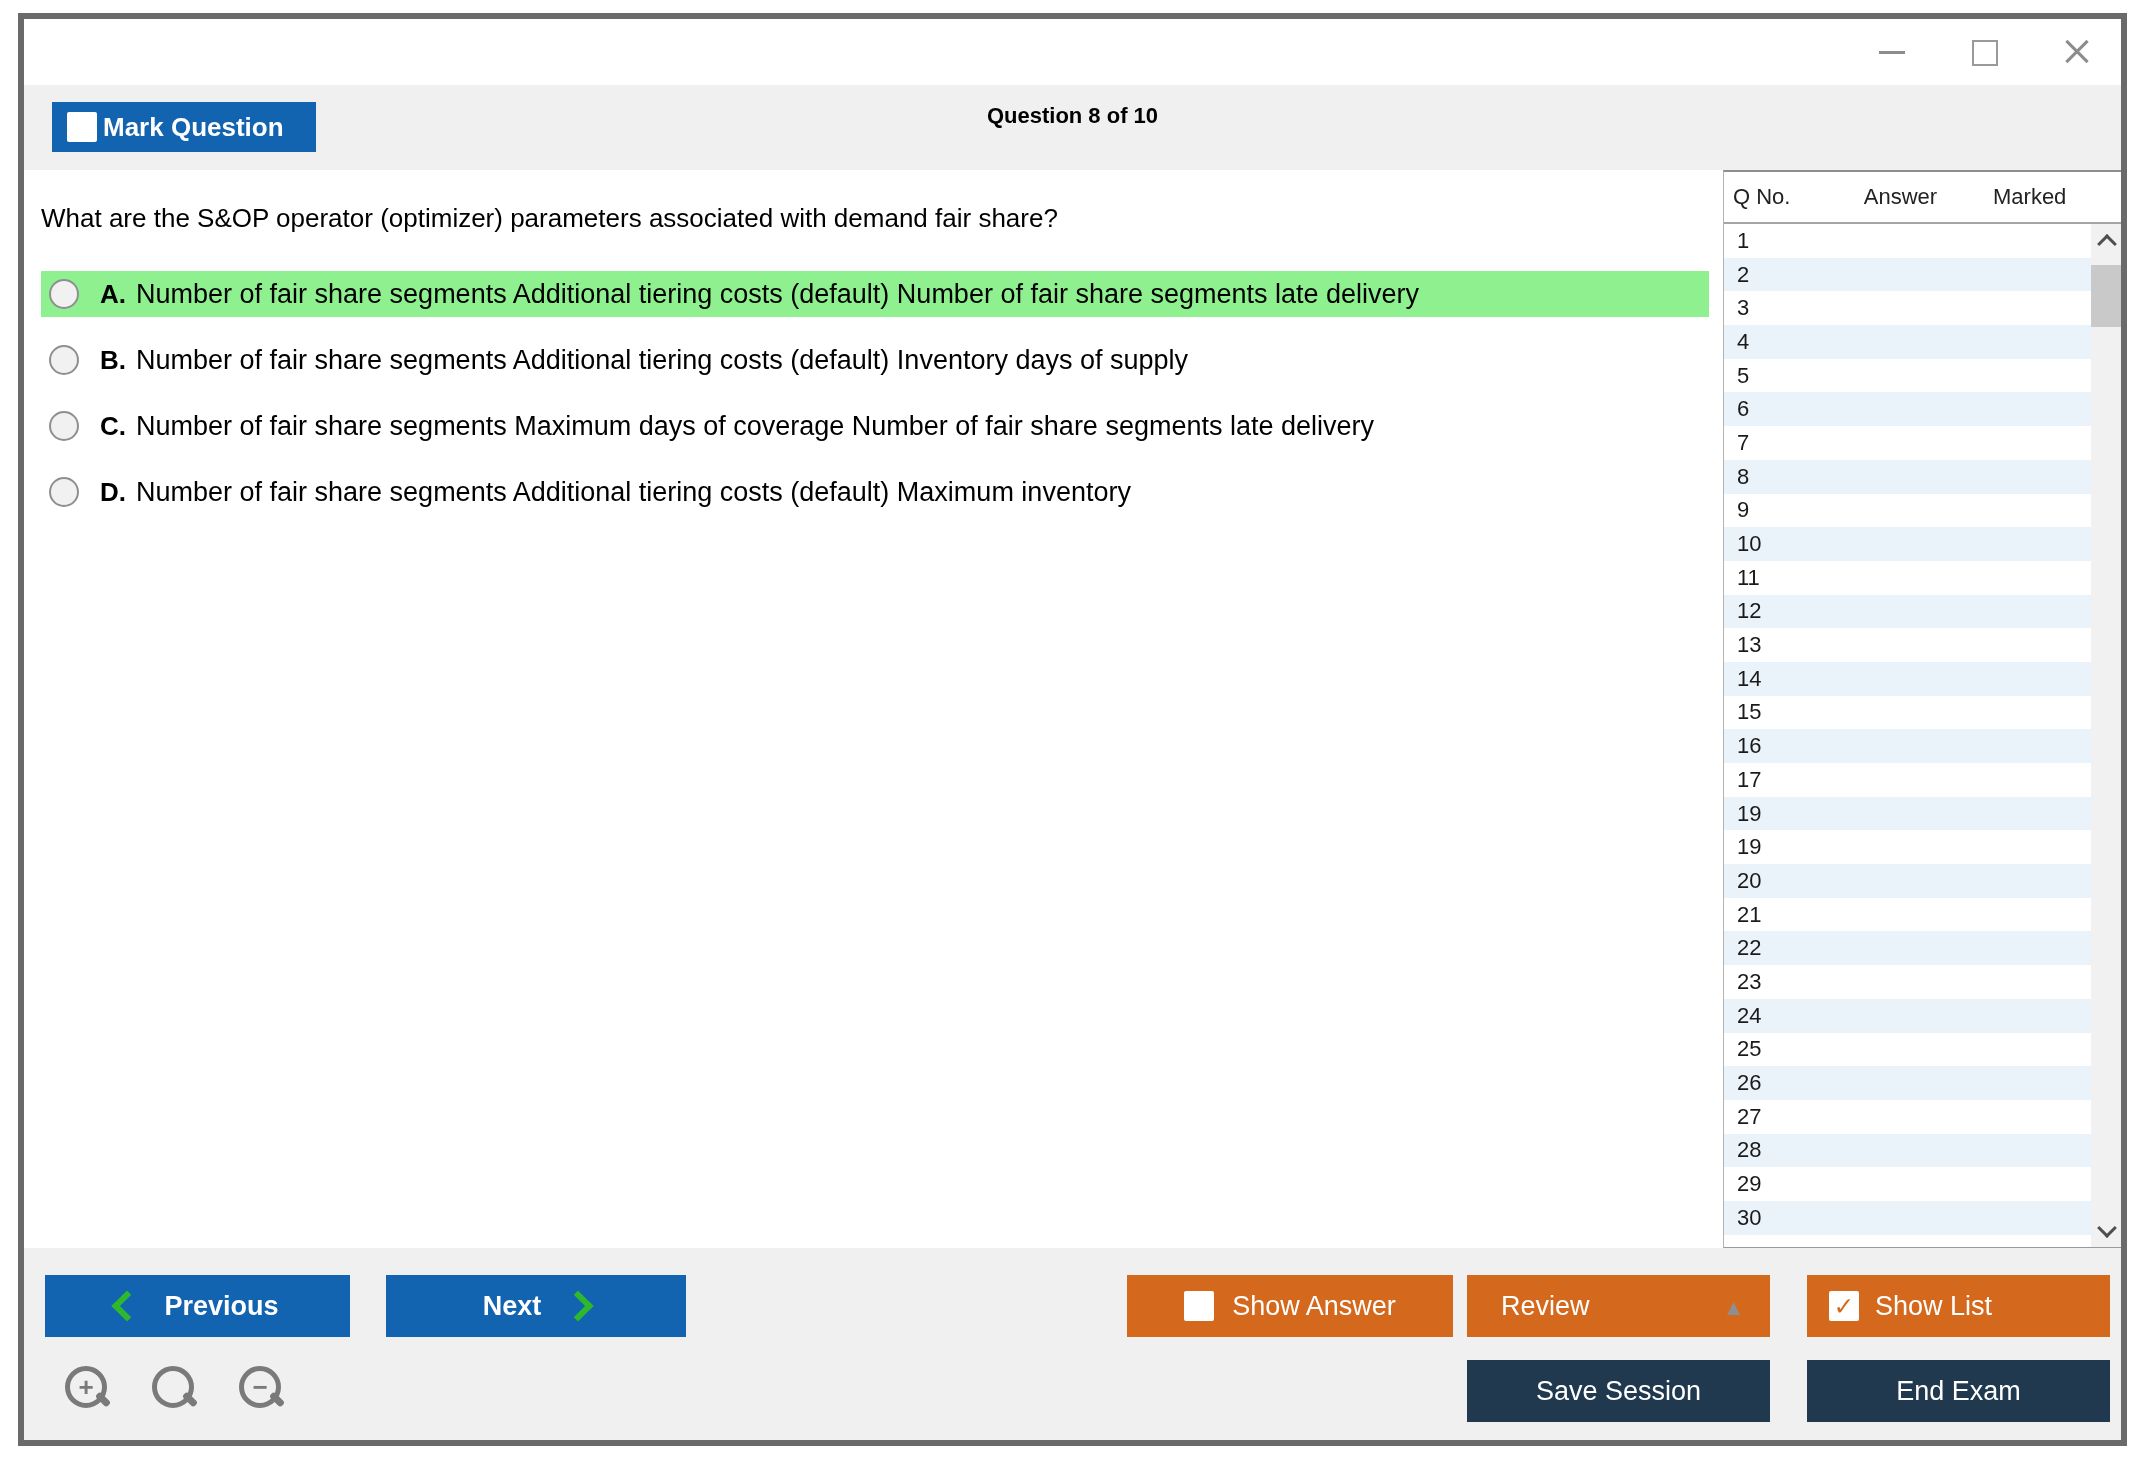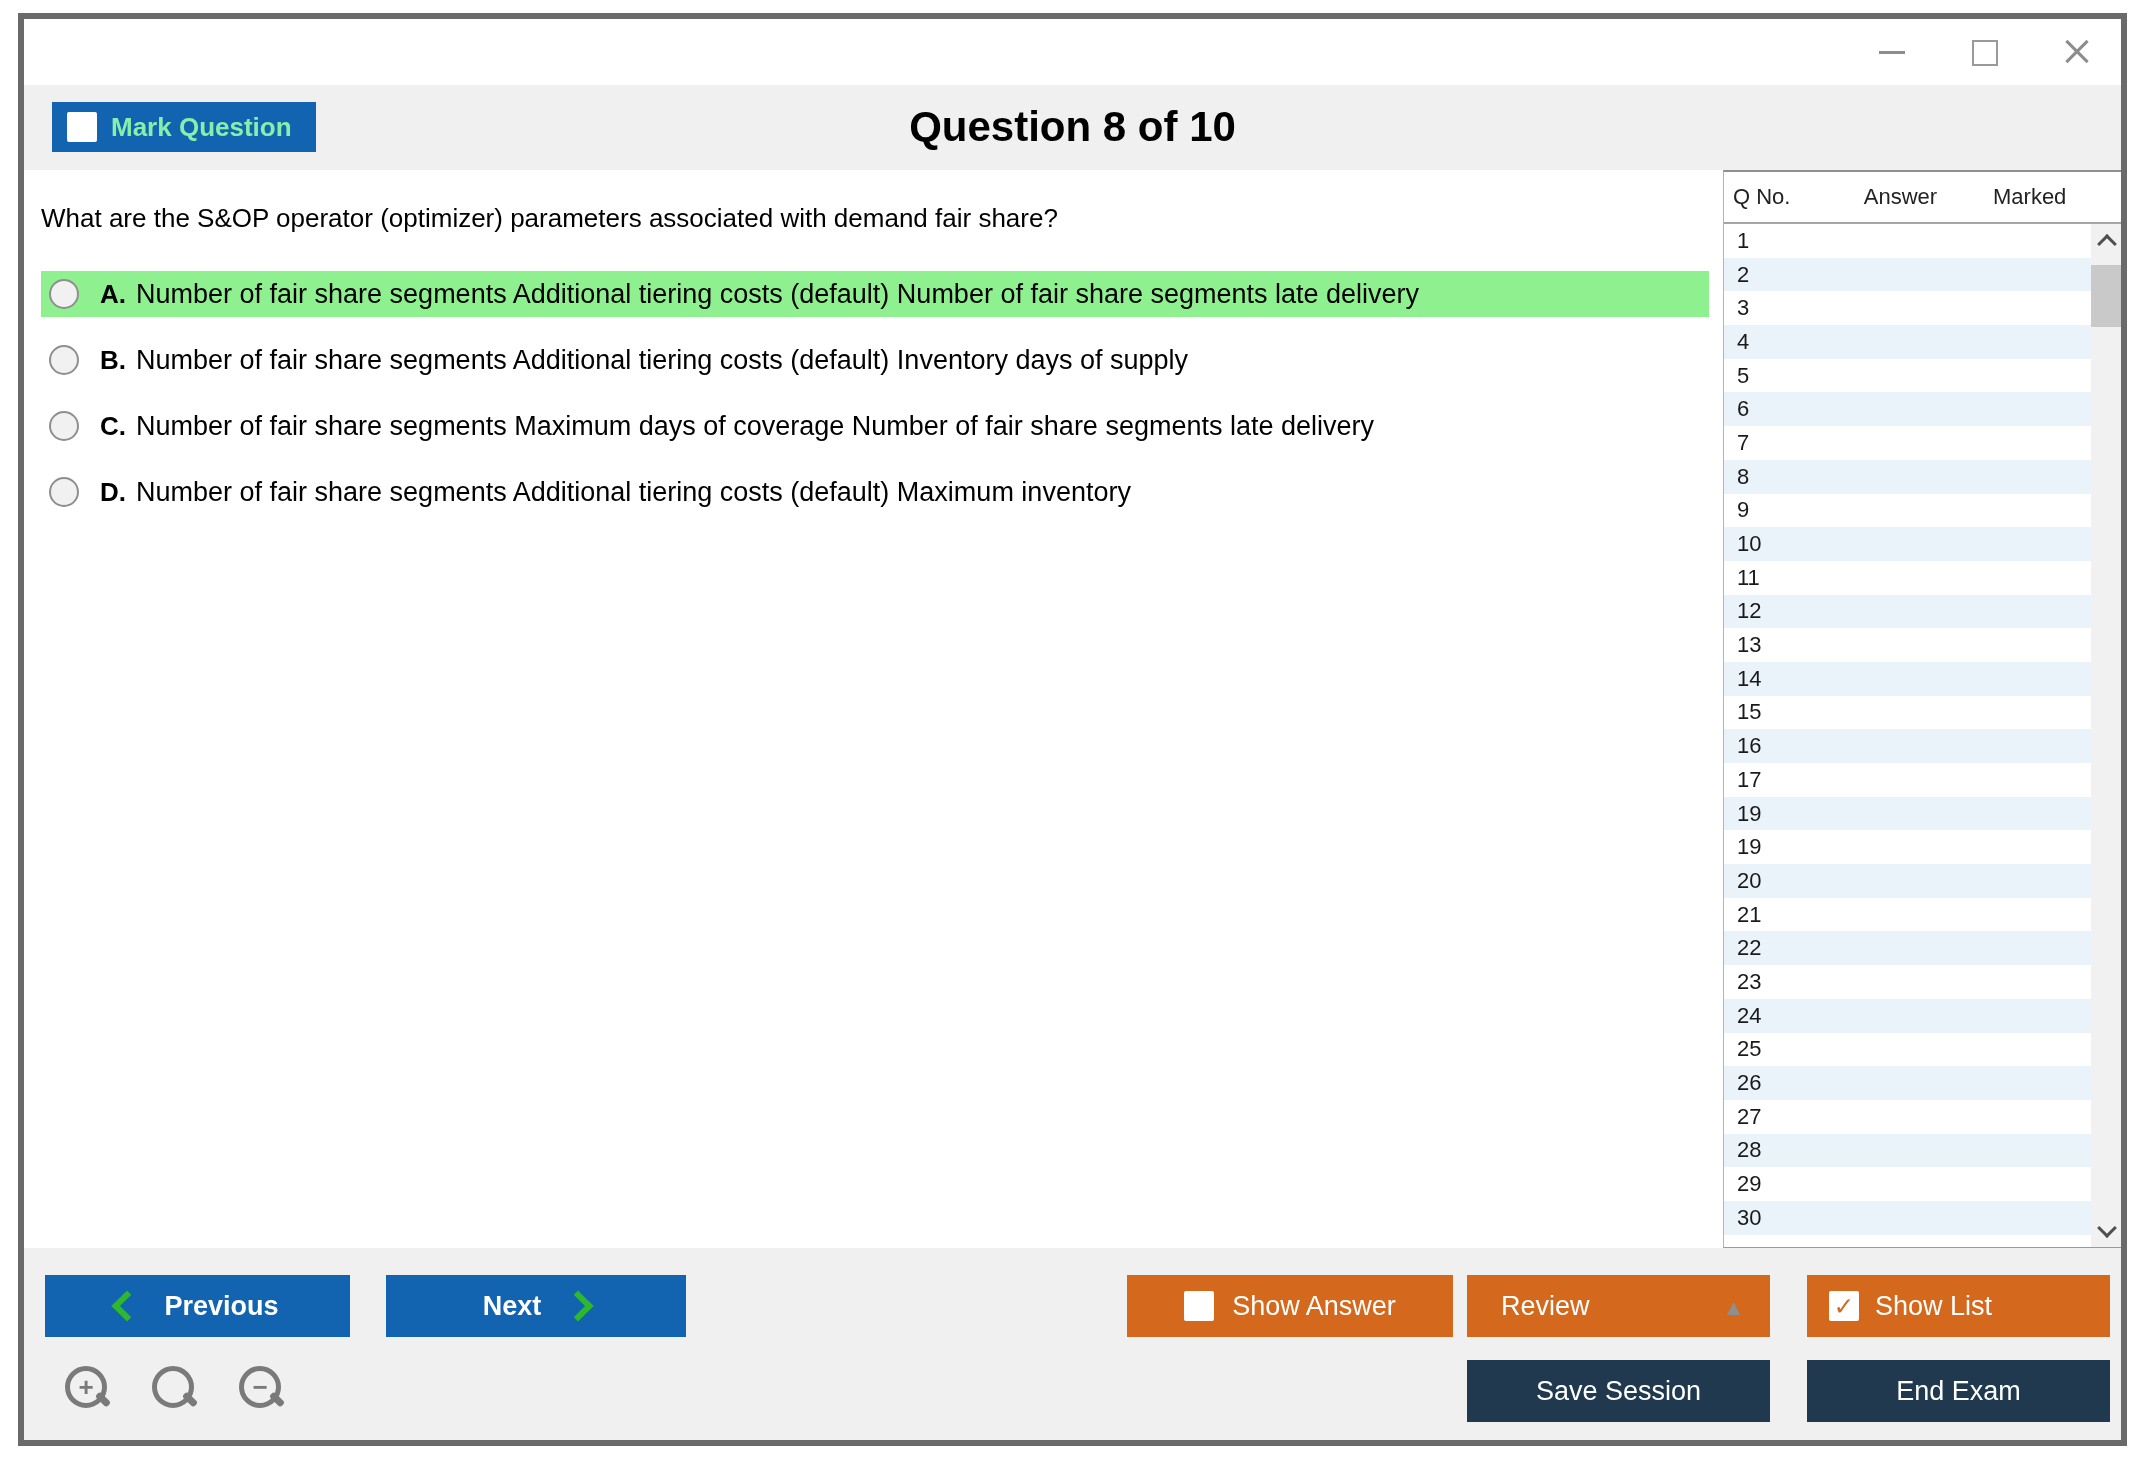--- a/index.html
+++ b/index.html
@@ -19,23 +19,23 @@
   .x1,.x2{position:absolute;left:17px;top:31px;width:30px;height:3px;background:#8c8c8c;}
   .x1{transform:rotate(45deg);} .x2{transform:rotate(-45deg);}
 
   
   .headerband{position:relative;height:85px;background:#f0f0f0;}
   .btn-mark{position:absolute;left:28px;top:17px;width:264px;height:50px;background:#1263b0;
             display:flex;align-items:center;cursor:pointer;}
   .cb{width:30px;height:30px;background:#ffffff;border-radius:2px;flex:0 0 30px;
       display:flex;align-items:center;justify-content:center;}
   .btn-mark .cb{margin-left:15px;}
-  .btn-mark .lbl{color:#86efac;font-weight:bold;font-size:26px;margin-left:14px;}
+  .btn-mark .lbl{color:#ffffff;font-weight:bold;font-size:26px;margin-left:6px;}
   .qcounter{position:absolute;left:0;right:0;top:18px;text-align:center;
-            font-size:42px;font-weight:bold;color:#000;}
+            font-size:22px;font-weight:bold;color:#000;}
 
   
   .content{position:relative;height:1078px;background:#ffffff;}
   .main{position:absolute;left:17px;top:0;width:1668px;}
   .question-text{margin-top:33px;font-size:26px;color:#000;}
   .options{margin-top:37px;}
   .option{display:flex;align-items:center;height:46px;margin-bottom:20px;padding-left:8px;cursor:pointer;}
   .option.selected{background:#8ff08f;}
   .radio{width:30px;height:30px;border-radius:50%;border:2px solid #8f8f8f;background:#f1f1f1;
          flex:0 0 30px;margin-right:21px;box-sizing:border-box;}

